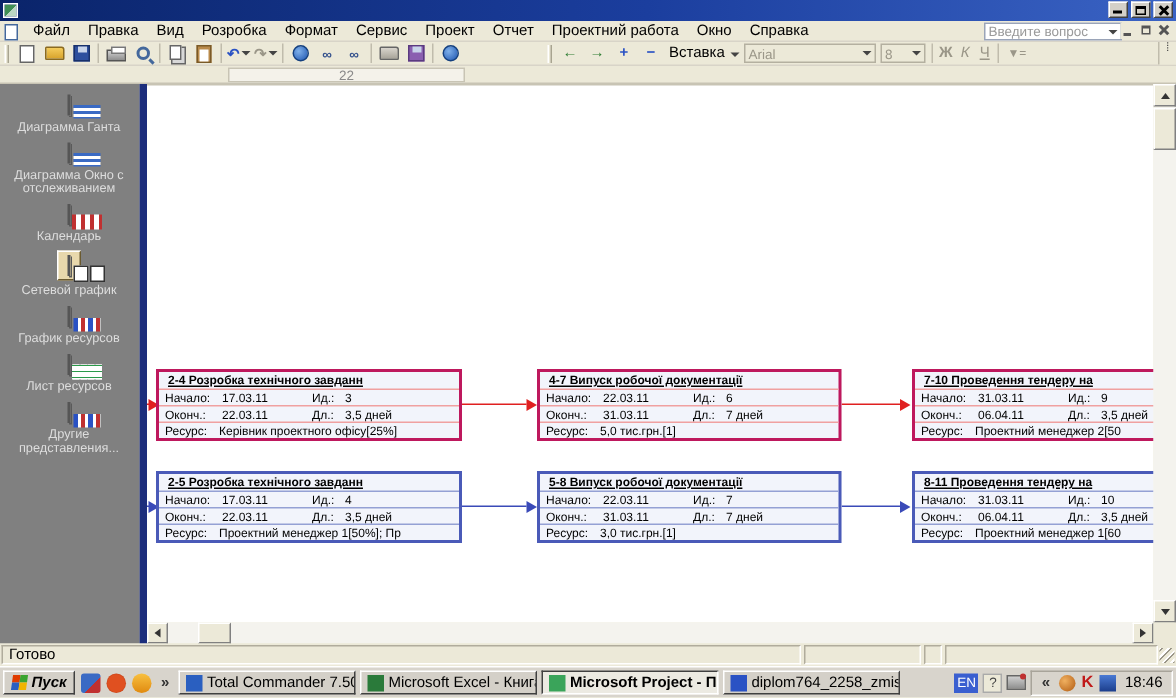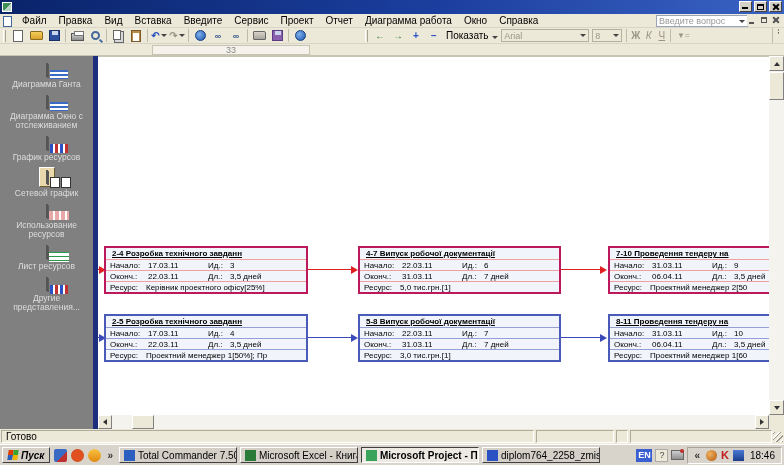--- a/index.html
+++ b/index.html
@@ -75,21 +75,21 @@
   .tb-opts { position:absolute; right:0; top:0; width:12px; height:15px; background:#ece9d8; border-left:1px solid #c0bcac;
     font-size:8px; color:#444; text-align:center; line-height:7px; }
 
   
   .entrybar { position:absolute; left:0; top:44px; width:784px; height:12px; background:#ece9d8; border-bottom:1px solid #c8c4b4; }
   .entry-field { position:absolute; left:152px; top:1px; width:158px; height:10px; background:#f4f2ea;
     border:1px solid #c8c4b4; color:#8a8a8a; font-size:9px; text-align:center; line-height:9px; }
 
   
   .viewbar { position:absolute; left:0; top:56px; width:93px; height:373px; background:#808080; overflow:hidden;
-    display:flex; flex-direction:column; align-items:center; padding-top:6px; }
+    display:flex; flex-direction:column; align-items:flex-start; padding-top:6px; }
   .vsep { position:absolute; left:93px; top:56px; width:5px; height:373px; background:#1c2e7c; }
   .view-item { display:flex; flex-direction:column; align-items:center; margin-bottom:5px; width:92px; }
   .view-item .vicon { width:26px; height:19px; border:1px solid #555; background:
       linear-gradient(#fff,#fff); position:relative; box-shadow:1px 1px 0 #5a5a5a; }
   .vicon:before { content:""; position:absolute; left:0; top:0; right:0; height:4px; background:#2a52a4; }
   .vicon.gantt:after { content:""; position:absolute; left:3px; top:6px; width:18px; height:9px;
       background:repeating-linear-gradient(#3a6ac4 0 2px,#fff 2px 4px); }
   .vicon.usage:after { content:""; position:absolute; left:2px; top:6px; width:20px; height:9px;
       background:repeating-linear-gradient(90deg,#e8a8a8 0 4px,#fff 4px 6px); }
   .vicon.cal:after { content:""; position:absolute; left:2px; top:6px; width:20px; height:10px;
@@ -157,21 +157,21 @@
   .qlicon.b { background:radial-gradient(circle at 50% 50%,#e05020 60%,#8a2a10); border-radius:50%; }
   .qlicon.c { background:linear-gradient(#f8c040,#e08a10); border-radius:50%; }
   .chev { color:#333; font-weight:bold; padding:0 2px; }
   .task-btn { height:16px; display:flex; align-items:center; gap:3px; padding:0 4px; margin-right:3px;
     background:#d4d0c8; border:1px solid; border-color:#fff #404040 #404040 #fff; white-space:nowrap; overflow:hidden; }
   .task-btn .tico { width:11px; height:11px; flex:0 0 auto; }
   .tico.tc { background:#2a5fc0; } .tico.xl { background:#2a7a3a; } .tico.mp { background:#3aa45a; } .tico.wd { background:#2a52c4; }
   .task-btn.active { background:#eceae2; border-color:#404040 #fff #fff #404040; font-weight:bold; }
   .task-btn.tb1 { width:118px; } .task-btn.tb2 { width:118px; } .task-btn.tb3 { width:118px; } .task-btn.tb4 { width:118px; }
   .tray { margin-left:auto; display:flex; align-items:center; gap:3px; padding-right:2px; }
-  .lang { width:16px; height:13px; background:#3a5fd0; color:#fff; font-size:9px; font-weight:bold;
+  .lang { width:16px; height:13px; background:#3a5fd0; color:#fff; font-size:9px; font-weight:normal;
     display:flex; align-items:center; justify-content:center; }
   .tray-help { width:13px; height:13px; background:#ece9d8; border:1px solid #aaa; color:#444; font-size:9px;
     display:flex; align-items:center; justify-content:center; }
   .tray-prn { width:13px; height:10px; background:linear-gradient(#cfcfcf,#8f8f8f); border:1px solid #666; position:relative; }
   .tray-prn:after { content:""; position:absolute; right:-1px; top:-2px; width:4px; height:4px; background:#c03030; border-radius:50%; }
   .traybox { height:17px; display:flex; align-items:center; gap:4px; padding:0 4px;
     border:1px solid; border-color:#a8a49a #fff #fff #a8a49a; background:#d8d4cc; }
   .ticon { width:11px; height:11px; }
   .ticon.ball { border-radius:50%; background:radial-gradient(circle at 35% 35%,#f0b060,#b05a10); }
   .ticon.kasp { background:transparent; color:#c01818; font-weight:bold; font-size:11px; line-height:11px; width:auto; }
@@ -194,26 +194,26 @@
         </span>
       <span class="wbtn"><span class="cls"></span></span>
     </span>
   </div>
 
   <div class="menubar">
     <span class="doc-icon"></span>
     <span class="menu-item">Файл</span>
     <span class="menu-item">Правка</span>
     <span class="menu-item">Вид</span>
-    <span class="menu-item">Вставка</span>
-    <span class="menu-item">Введите</span>
+    <span class="menu-item">Розробка</span>
+    <span class="menu-item">Формат</span>
     <span class="menu-item">Сервис</span>
     <span class="menu-item">Проект</span>
     <span class="menu-item">Отчет</span>
-    <span class="menu-item">Диаграмма работа</span>
+    <span class="menu-item">Проектний работа</span>
     <span class="menu-item">Окно</span>
     <span class="menu-item">Справка</span>
     <span class="qbox">
       <span>Введите вопрос</span>
       <span class="ddn"></span>
     </span>
     <span class="childbtns">
       <span class="cbtn">
           <span class="min"></span>
         </span>
@@ -287,62 +287,62 @@
       </span>
     <span class="tbtn">
         <span style="color:#2e7d32;font-weight:bold;">→</span>
       </span>
     <span class="tbtn">
         <span class="glyph-blue">+</span>
       </span>
     <span class="tbtn">
         <span class="glyph-blue">−</span>
       </span>
-    <span class="tlabel"><span>Показать</span> <span class="ddn" style="display:inline-block;"></span></span>
+    <span class="tlabel"><span>Вставка</span> <span class="ddn" style="display:inline-block;"></span></span>
     <span class="combo" style="width:88px;">
       <span>Arial</span>
         <span class="ddn"></span>
     </span>
     <span class="combo" style="width:30px;margin-left:3px;">
       <span>8</span>
         <span class="ddn"></span>
     </span>
     <span class="tsep" style="margin-left:4px;"></span>
     <span class="fmt-letter" style="font-weight:bold;">Ж</span>
     <span class="fmt-letter" style="font-style:italic;">К</span>
     <span class="fmt-letter" style="text-decoration:underline;">Ч</span>
     <span class="tsep"></span>
     <span class="fmt-letter" style="font-size:8px;width:20px;">▼=</span>
     <span class="tb-opts">⁞</span>
   </div>
 
   <div class="entrybar">
-    <span class="entry-field">33</span>
+    <span class="entry-field">22</span>
   </div>
 
   <div class="viewbar">
     <div class="view-item">
       <span class="iconwrap"><span class="vicon gantt"></span></span>
       <span class="vlabel">Диаграмма Ганта</span>
     </div>
     <div class="view-item">
       <span class="iconwrap"><span class="vicon gantt"></span></span>
       <span class="vlabel">Диаграмма Окно с отслеживанием</span>
     </div>
     <div class="view-item">
-      <span class="iconwrap"><span class="vicon graph"></span></span>
-      <span class="vlabel">График ресурсов</span>
+      <span class="iconwrap"><span class="vicon cal"></span></span>
+      <span class="vlabel">Календарь</span>
     </div>
     <div class="view-item selected">
       <span class="iconwrap"><span class="vicon net"></span></span>
       <span class="vlabel">Сетевой график</span>
     </div>
     <div class="view-item">
-      <span class="iconwrap"><span class="vicon usage"></span></span>
-      <span class="vlabel">Использование ресурсов</span>
+      <span class="iconwrap"><span class="vicon graph"></span></span>
+      <span class="vlabel">График ресурсов</span>
     </div>
     <div class="view-item">
       <span class="iconwrap"><span class="vicon sheet"></span></span>
       <span class="vlabel">Лист ресурсов</span>
     </div>
     <div class="view-item">
       <span class="iconwrap"><span class="vicon graph"></span></span>
       <span class="vlabel">Другие представления...</span>
     </div>
   </div>

